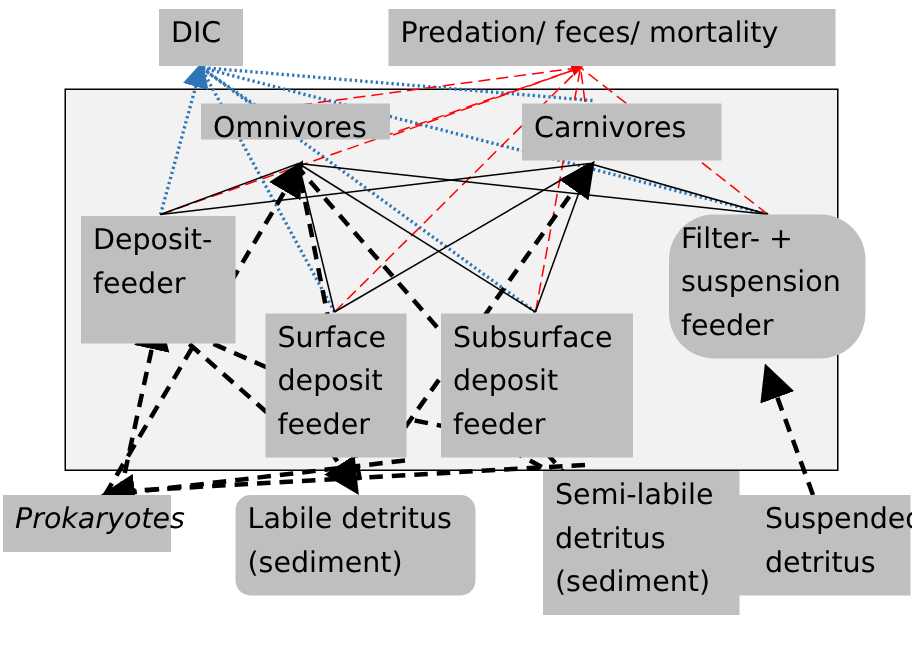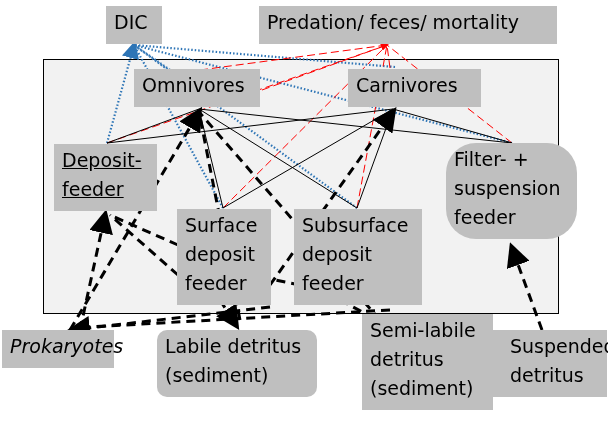--- a/index.html
+++ b/index.html
@@ -64,23 +64,23 @@
     <line x1="270" y1="307" x2="72" y2="330" marker-end="url(#ab)"></line>
     <line x1="390" y1="310" x2="72" y2="328"></line>
     <line x1="220" y1="300" x2="236" y2="325" marker-end="url(#ab)"></line>
     <line x1="340" y1="300" x2="400" y2="332" marker-end="url(#ab)"></line>
     <line x1="542" y1="330" x2="512" y2="248" marker-end="url(#ab)"></line>
   </g>
 </svg>
 
 <div class="node" style="left:106px;top:6px;width:56px;height:38px;">DIC</div>
 <div class="node" style="left:239px;top:6px;width:298px;height:38px;margin-left:20px;">Predation/ feces/ mortality</div>
-<div class="node" style="left:134px;top:69px;width:126px;height:38px;">Omnivores</div>
+<div class="node" style="left:134px;top:69px;width:126px;height:24px;">Omnivores</div>
 <div class="node" style="left:348px;top:69px;width:133px;height:38px;">Carnivores</div>
-<div class="node" style="left:54px;top:144px;width:103px;height:67px;text-decoration:underline;">Deposit-
+<div class="node" style="left:54px;top:144px;width:103px;height:85px;">Deposit-
 feeder</div>
 <div class="node" style="left:446px;top:143px;width:131px;height:96px;border-radius:30px;">Filter- +
 suspension
 feeder</div>
 <div class="node" style="left:177px;top:209px;width:94px;height:96px;">Surface
 deposit
 feeder</div>
 <div class="node" style="left:294px;top:209px;width:128px;height:96px;">Subsurface
 deposit
 feeder</div>

